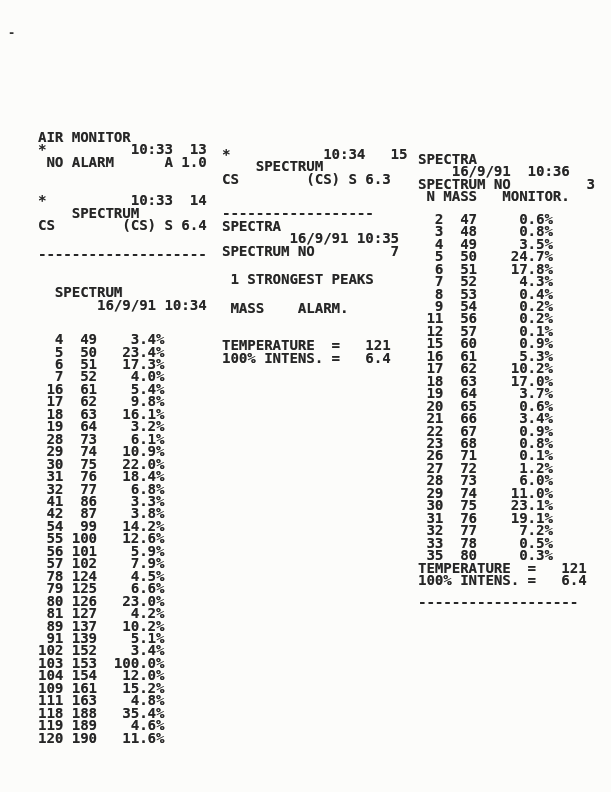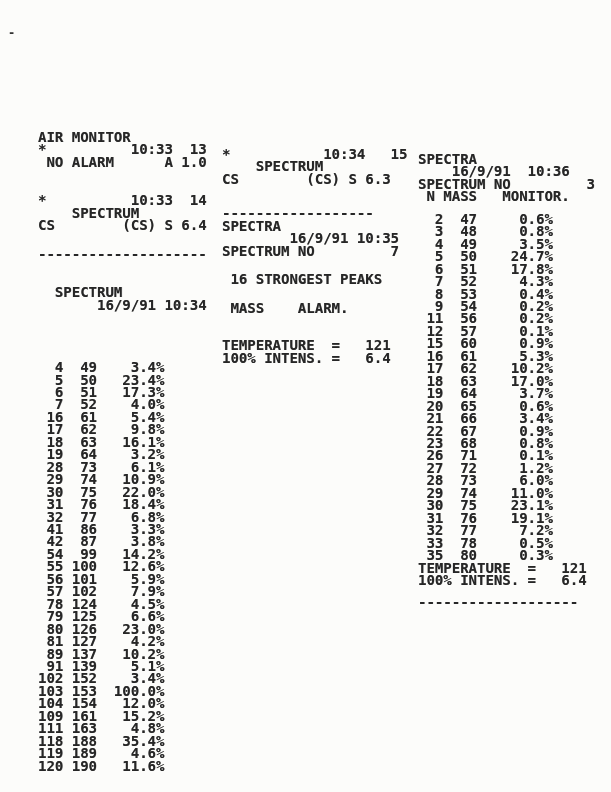--- a/index.html
+++ b/index.html
@@ -30,21 +30,21 @@
   #col-mid{left:222px;top:148px;}
   #col-right{left:418px;top:153px;}
   .m1{margin-top:10px}
   .m9{}
   .m16{margin-top:16px}
   .m18{}
   .m22{margin-top:22px}
   .m23{margin-top:26px}
   .m25{margin-top:25px}
   .m26{margin-top:26px}
-  .m42{margin-top:50px}
+  .m42{margin-top:22px}
   .stray{
     position:absolute;left:8px;top:26px;
     font-size:12px;font-weight:700;color:#333;
   }
 </style>
 </head>
 <body>
 
 <div class="sheet">
 
@@ -96,21 +96,21 @@
   </div>
 
   <div class="col" id="col-mid">
     <pre>*           10:34   15
     SPECTRUM
 CS        (CS) S 6.3</pre>
     <pre class="m22">------------------</pre>
     <pre class="m18">SPECTRA
         16/9/91 10:35</pre>
     <pre class="m18">SPECTRUM NO         7</pre>
-    <pre class="m16"> 16 STRONGEST PEAKS</pre>
+    <pre class="m16"> 1 STRONGEST PEAKS</pre>
     <pre class="m16"> MASS    ALARM.</pre>
     <pre class="m25">TEMPERATURE  =   121
 100% INTENS. =   6.4</pre>
   </div>
 
   <div class="col" id="col-right">
     <pre>SPECTRA
     16/9/91  10:36</pre>
     <pre class="m18">SPECTRUM NO         3</pre>
     <pre class="m18"> N MASS   MONITOR.</pre>

